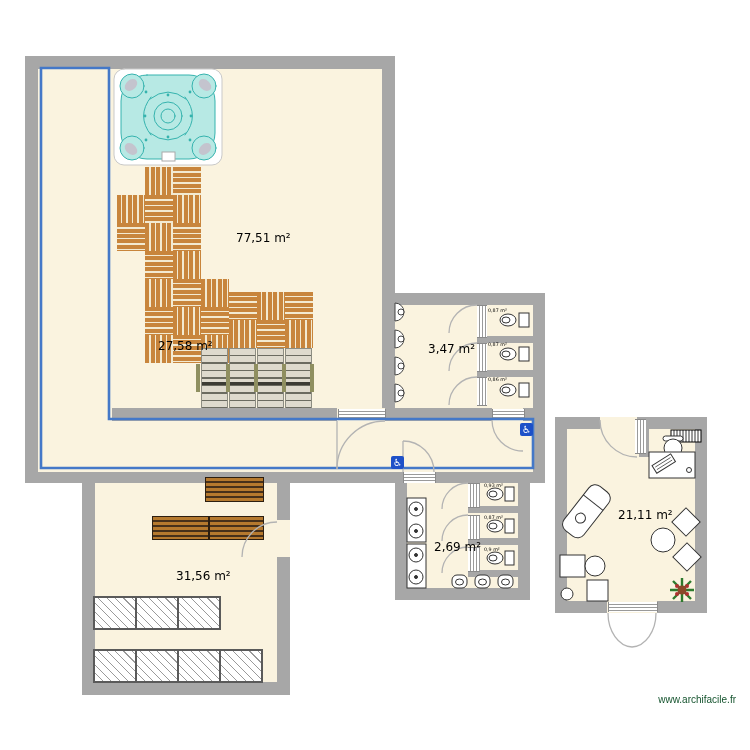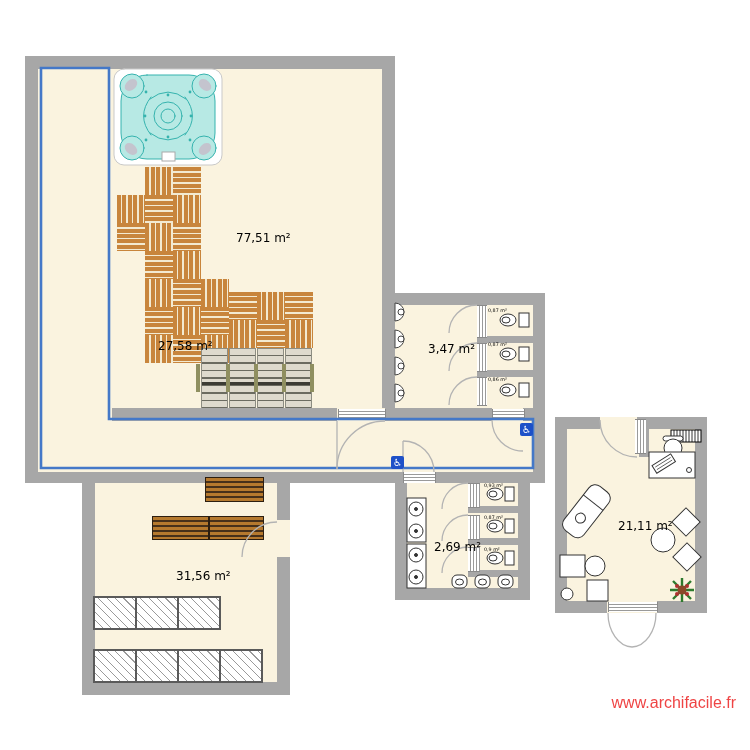--- a/index.html
+++ b/index.html
@@ -21,21 +21,21 @@
   .lounger:after{content:"";position:absolute;left:0;right:0;top:55%;height:3px;background:#3c3c34;}
   .sidetab{position:absolute;background:#8f8f60;}
   .bench{position:absolute;background:repeating-linear-gradient(180deg,#b5792e 0 3px,#46301a 3px 5px);border:1px solid #2c1e10;}
   .locker{position:absolute;width:40px;height:30px;background:
      repeating-linear-gradient(45deg,rgba(0,0,0,0) 0 5px,#9a9a9a 5px 6px),#fff;
      border:2px solid #5a5a5a;}
   .label{position:absolute;color:#000;font-size:12px;white-space:nowrap;line-height:1;}
   .label.tiny{font-size:6px;transform:scale(.8);transform-origin:left top;}
   .badge{position:absolute;width:13px;height:13px;background:#1d50c8;color:#fff;
      font-size:10px;line-height:13px;text-align:center;border-radius:2px;}
-  .watermark{position:absolute;right:14px;top:694px;font-size:16px;color:#ef4444;
+  .watermark{position:absolute;right:14px;top:694px;font-size:10px;color:#14532d;
      font-family:"Liberation Sans",sans-serif;}
   svg.overlay{position:absolute;left:0;top:0;pointer-events:none;}
 </style>
 </head>
 <body>
 
 <div id="plan">
 
   <div class="pool-deck" style="left:204px;top:74px;width:178px;height:219px;"></div>
   <div class="pool-water" style="left:229px;top:82px;width:142px;height:197px;"></div>
@@ -279,21 +279,21 @@
         <circle cx="677" cy="594" r="2" fill="#b03030"></circle>
           <circle cx="687" cy="594" r="2" fill="#b03030"></circle>
       </g>
     </g>
   </svg>
 
   <div class="label" style="left:236px;top:232px;">77,51 m²</div>
   <div class="label" style="left:158px;top:340px;">27,58 m²</div>
   <div class="label" style="left:428px;top:343px;">3,47 m²</div>
   <div class="label" style="left:434px;top:541px;">2,69 m²</div>
-  <div class="label" style="left:618px;top:509px;margin-top:11px;">21,11 m²</div>
+  <div class="label" style="left:618px;top:509px;">21,11 m²</div>
   <div class="label" style="left:155px;top:570px;margin-left:21px;">31,56 m²</div>
 
   <div class="label tiny" style="left:488px;top:308px;">0,87 m²</div>
   <div class="label tiny" style="left:488px;top:342px;">0,87 m²</div>
   <div class="label tiny" style="left:488px;top:377px;">0,86 m²</div>
   <div class="label tiny" style="left:484px;top:483px;">0,93 m²</div>
   <div class="label tiny" style="left:484px;top:515px;">0,87 m²</div>
   <div class="label tiny" style="left:484px;top:547px;">0,9 m²</div>
 
   <div class="badge" style="left:520px;top:423px;">♿</div>

